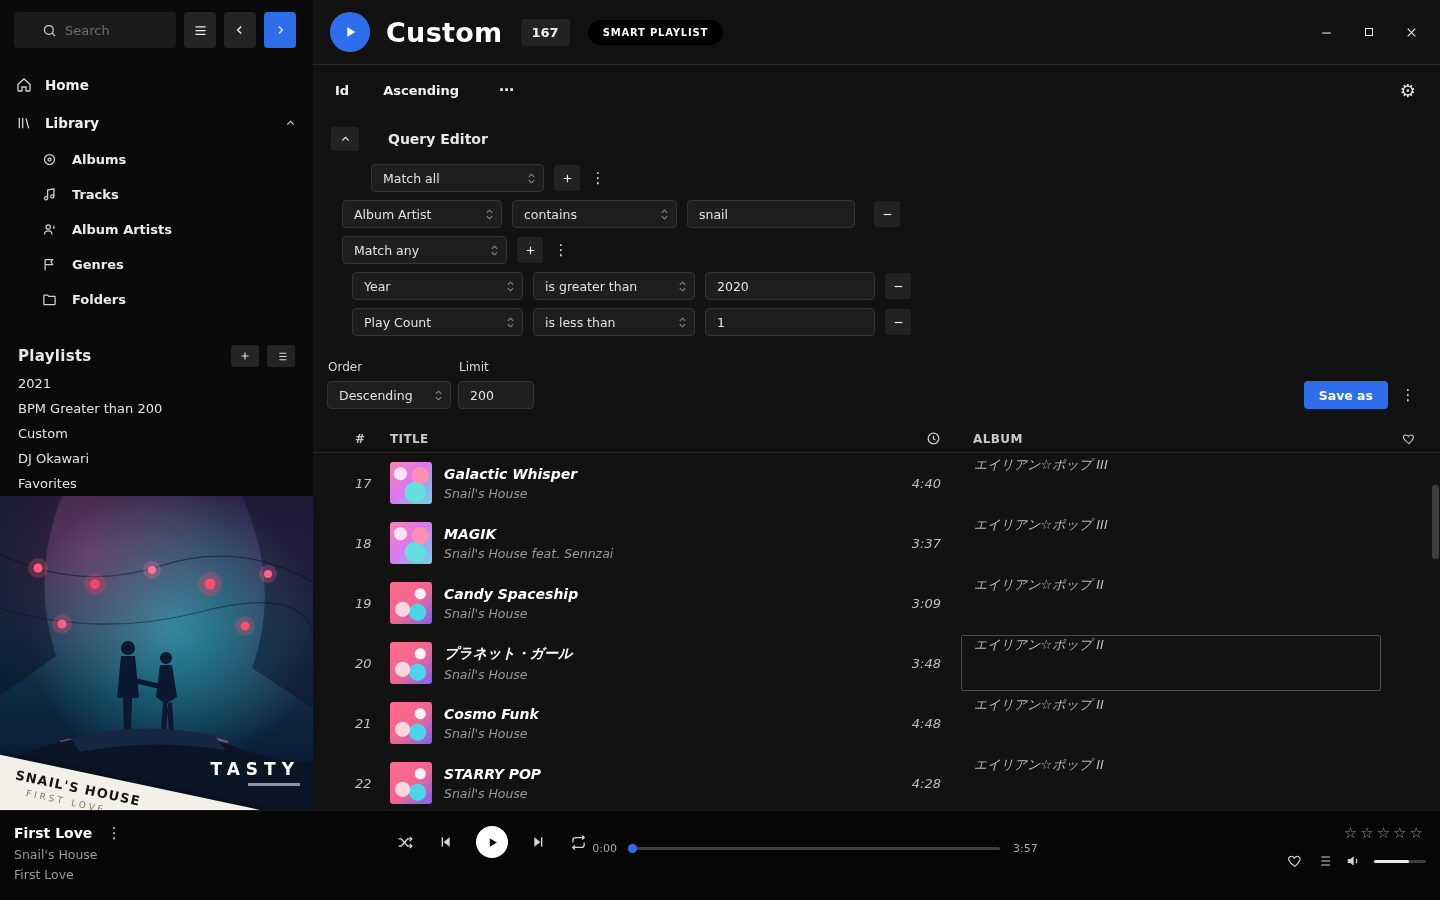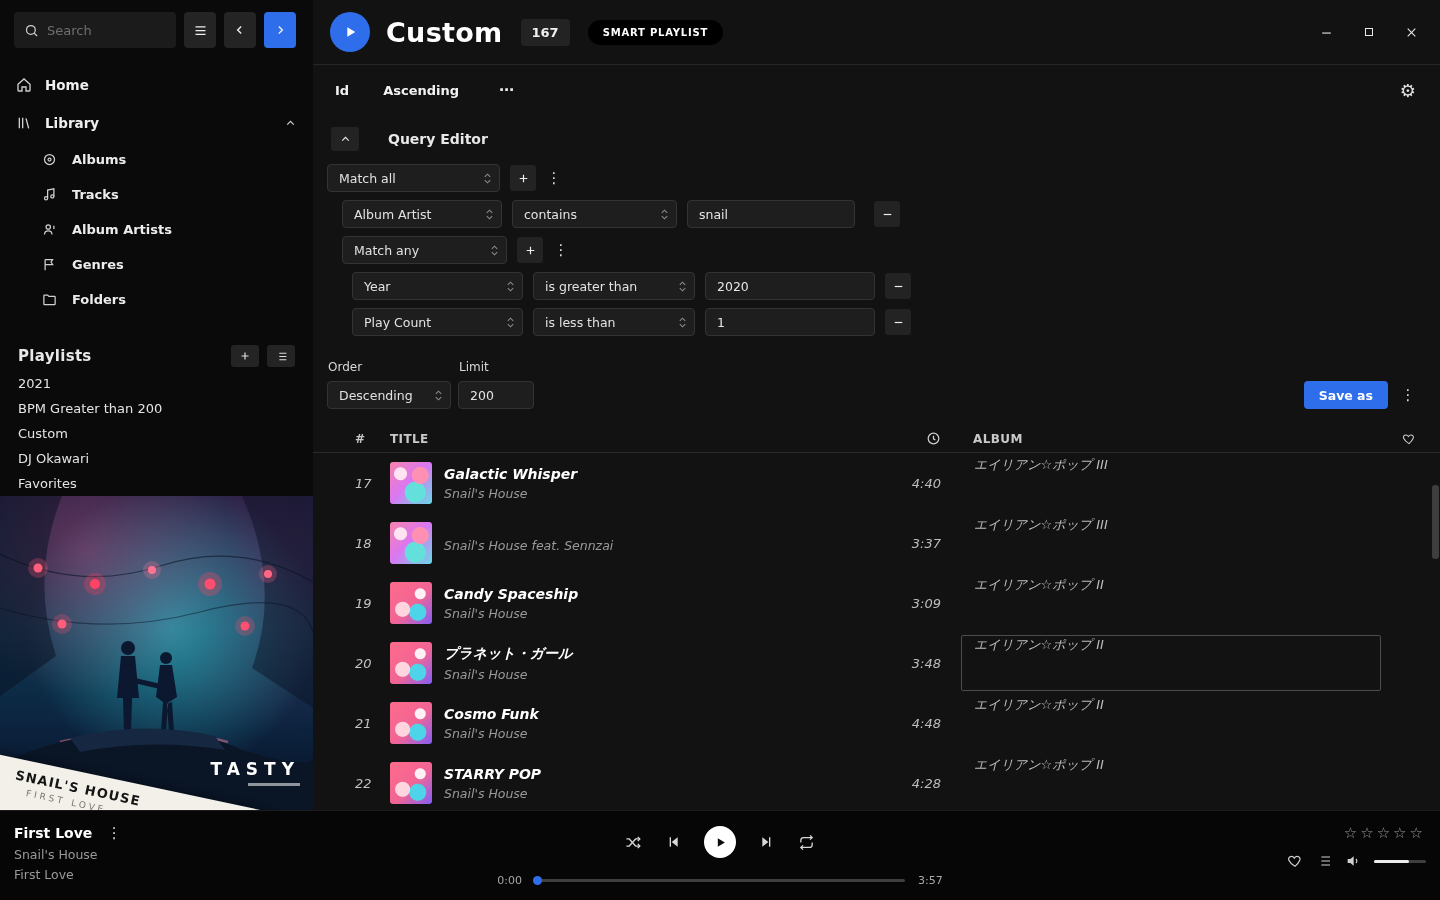--- a/index.html
+++ b/index.html
@@ -5,21 +5,21 @@
   * { margin:0; padding:0; box-sizing:border-box; }
   html,body { width:1440px; height:900px; overflow:hidden; }
   body { background:#121212; color:#e8e8e8; font-family:"DejaVu Sans", sans-serif; font-size:13px; }
   svg { display:block; }
   .app { width:1440px; height:900px; display:flex; flex-direction:column; position:relative; }
   .content { display:flex; height:810px; }
 
   
   .sidebar { width:313px; height:810px; background:#0a0a0a; display:flex; flex-direction:column; flex-shrink:0; }
   .sidebar-top { display:flex; gap:8px; padding:12px 14px 10px 14px; align-items:center; }
-  .search-box { width:162px; height:36px; background:#1b1b1b; border-radius:4px; display:flex; align-items:center; padding:0 10px; gap:8px; color:#6f6f6f; }
+  .search-box { width:162px; height:36px; background:#1b1b1b; border-radius:4px; display:flex; align-items:center; padding:0 28px; gap:8px; color:#6f6f6f; }
   .search-box input { background:transparent; border:none; outline:none; color:#ddd; width:110px; font-size:13px; font-family:inherit; }
   .search-box input::placeholder { color:#6f6f6f; }
   .sq-btn { width:32px; height:36px; border-radius:4px; background:#242424; display:flex; align-items:center; justify-content:center; color:#eee; cursor:pointer; }
   .sq-btn.accent { background:#2f6eea; }
   .nav { margin-top:8px; }
   .nav-item { height:38px; display:flex; align-items:center; gap:13px; padding:0 16px; font-weight:700; font-size:13.5px; color:#f0f0f0; cursor:pointer; }
   .nav-item .spacer { flex:1; }
   .sub-item { height:35px; display:flex; align-items:center; gap:15px; padding-left:42px; font-weight:700; font-size:13px; color:#ececec; cursor:pointer; }
   .ic { color:#cfcfcf; display:flex; }
   .playlists { margin-top:24px; }
@@ -58,21 +58,21 @@
   .tb-gap { width:34px; }
   .tb-more { font-weight:800; font-size:15px; margin-left:40px; cursor:pointer; }
   .gear { margin-left:auto; font-size:18px; color:#e0e0e0; cursor:pointer; }
   .gear::before { content:"⚙"; }
 
   .qe { padding:0 24px 0 14px; flex-shrink:0; }
   .qe-head { display:flex; align-items:center; margin-top:12px; padding-left:4px; }
   .collapse-btn { width:28px; height:24px; background:#232323; border-radius:3px; display:flex; align-items:center; justify-content:center; cursor:pointer; }
   .qe-title { margin-left:29px; font-weight:800; font-size:14px; }
   .q-row { display:flex; align-items:center; gap:10px; margin-top:8px; }
-  .q-row.first { margin-top:13px; }
+  .q-row.first { margin-top:13px;margin-left:44px; }
   .lvl1 { margin-left:15px; }
   .lvl2 { margin-left:25px; }
   .dd { height:28px; background:#1e1e1e; border:1px solid #333; border-radius:4px; display:flex; align-items:center; justify-content:space-between; padding:0 7px 0 11px; font-size:12.5px; color:#e2e2e2; cursor:pointer; }
   .tin { height:28px; background:#1e1e1e; border:1px solid #333; border-radius:4px; color:#e5e5e5; font-size:12.5px; padding:0 11px; font-family:inherit; outline:none; }
   .w173{width:173px}.w165{width:165px}.w160{width:160px}.w168{width:168px}
   .w171{width:171px}.w162{width:162px}.w170{width:170px}
   .w150{width:150px}.w124{width:124px}.w76{width:76px}
   .icon-btn { width:26px; height:26px; background:#232323; border-radius:3px; display:flex; align-items:center; justify-content:center; color:#eee; cursor:pointer; flex-shrink:0; }
   .icon-btn.ml { margin-left:9px; }
   .kebab { width:16px; text-align:center; color:#dcdcdc; font-size:15px; cursor:pointer; }
@@ -112,21 +112,21 @@
       linear-gradient(135deg,#ff6b8a 0%, #f06595 55%, #845ef7 100%); }
 
   .scroll-thumb { position:absolute; right:1px; top:485px; width:7px; height:74px; background:#3e3e3e; border-radius:3px; cursor:pointer; }
 
   
   .player-bar { height:90px; background:#060606; border-top:1px solid #1c1c1c; position:relative; flex-shrink:0; }
   .pb-left { position:absolute; left:14px; top:13px; }
   .pb-title-row { display:flex; align-items:center; gap:14px; }
   .pb-title { font-size:14px; font-weight:700; color:#fff; }
   .pb-sub { font-size:12.5px; color:#9a9a9a; margin-top:5px; cursor:pointer; }
-  .pb-center { position:absolute; left:50%; transform:translateX(-50%); top:12px; display:flex; flex-direction:column; align-items:center; }
+  .pb-center { position:absolute; left:50%; transform:translateX(-50%); top:12px; display:flex; flex-direction:row; align-items:center; }
   .pb-controls { display:flex; align-items:center; gap:23px; height:38px; }
   .pc-btn { color:#d8d8d8; cursor:pointer; display:flex; }
   .play-btn { width:32px; height:32px; border-radius:50%; background:#fff; display:flex; align-items:center; justify-content:center; cursor:pointer; }
   .pb-progress { display:flex; align-items:center; gap:13px; margin-top:13px; }
   .pb-time { font-size:11px; color:#a8a8a8; width:30px; }
   .pb-time.r { text-align:left; }
   .progress-track { width:370px; height:3px; background:#3f3f3f; border-radius:2px; position:relative; cursor:pointer; }
   .progress-dot { position:absolute; left:-2px; top:-3px; width:9px; height:9px; border-radius:50%; background:#2f6eea; }
   .pb-right { position:absolute; right:14px; top:13px; display:flex; flex-direction:column; align-items:flex-end; }
   .stars { font-size:15px; color:#9a9a9a; letter-spacing:3px; cursor:pointer; }
@@ -539,20 +539,21 @@
     <span class="c-dur">4:40</span>
     <div class="c-album">
       <span class="album-text">エイリアン☆ポップ III</span>
     </div>
   </div>
 
   <div class="trow">
     <span class="c-idx">18</span>
     <div class="c-art art-teal"></div>
     <div class="c-title">
+      <div class="row-title">MAGIK</div>
       <div class="row-artist">Snail's House feat. Sennzai</div>
     </div>
     <span class="c-dur">3:37</span>
     <div class="c-album">
       <span class="album-text">エイリアン☆ポップ III</span>
     </div>
   </div>
 
   <div class="trow">
     <span class="c-idx">19</span>

